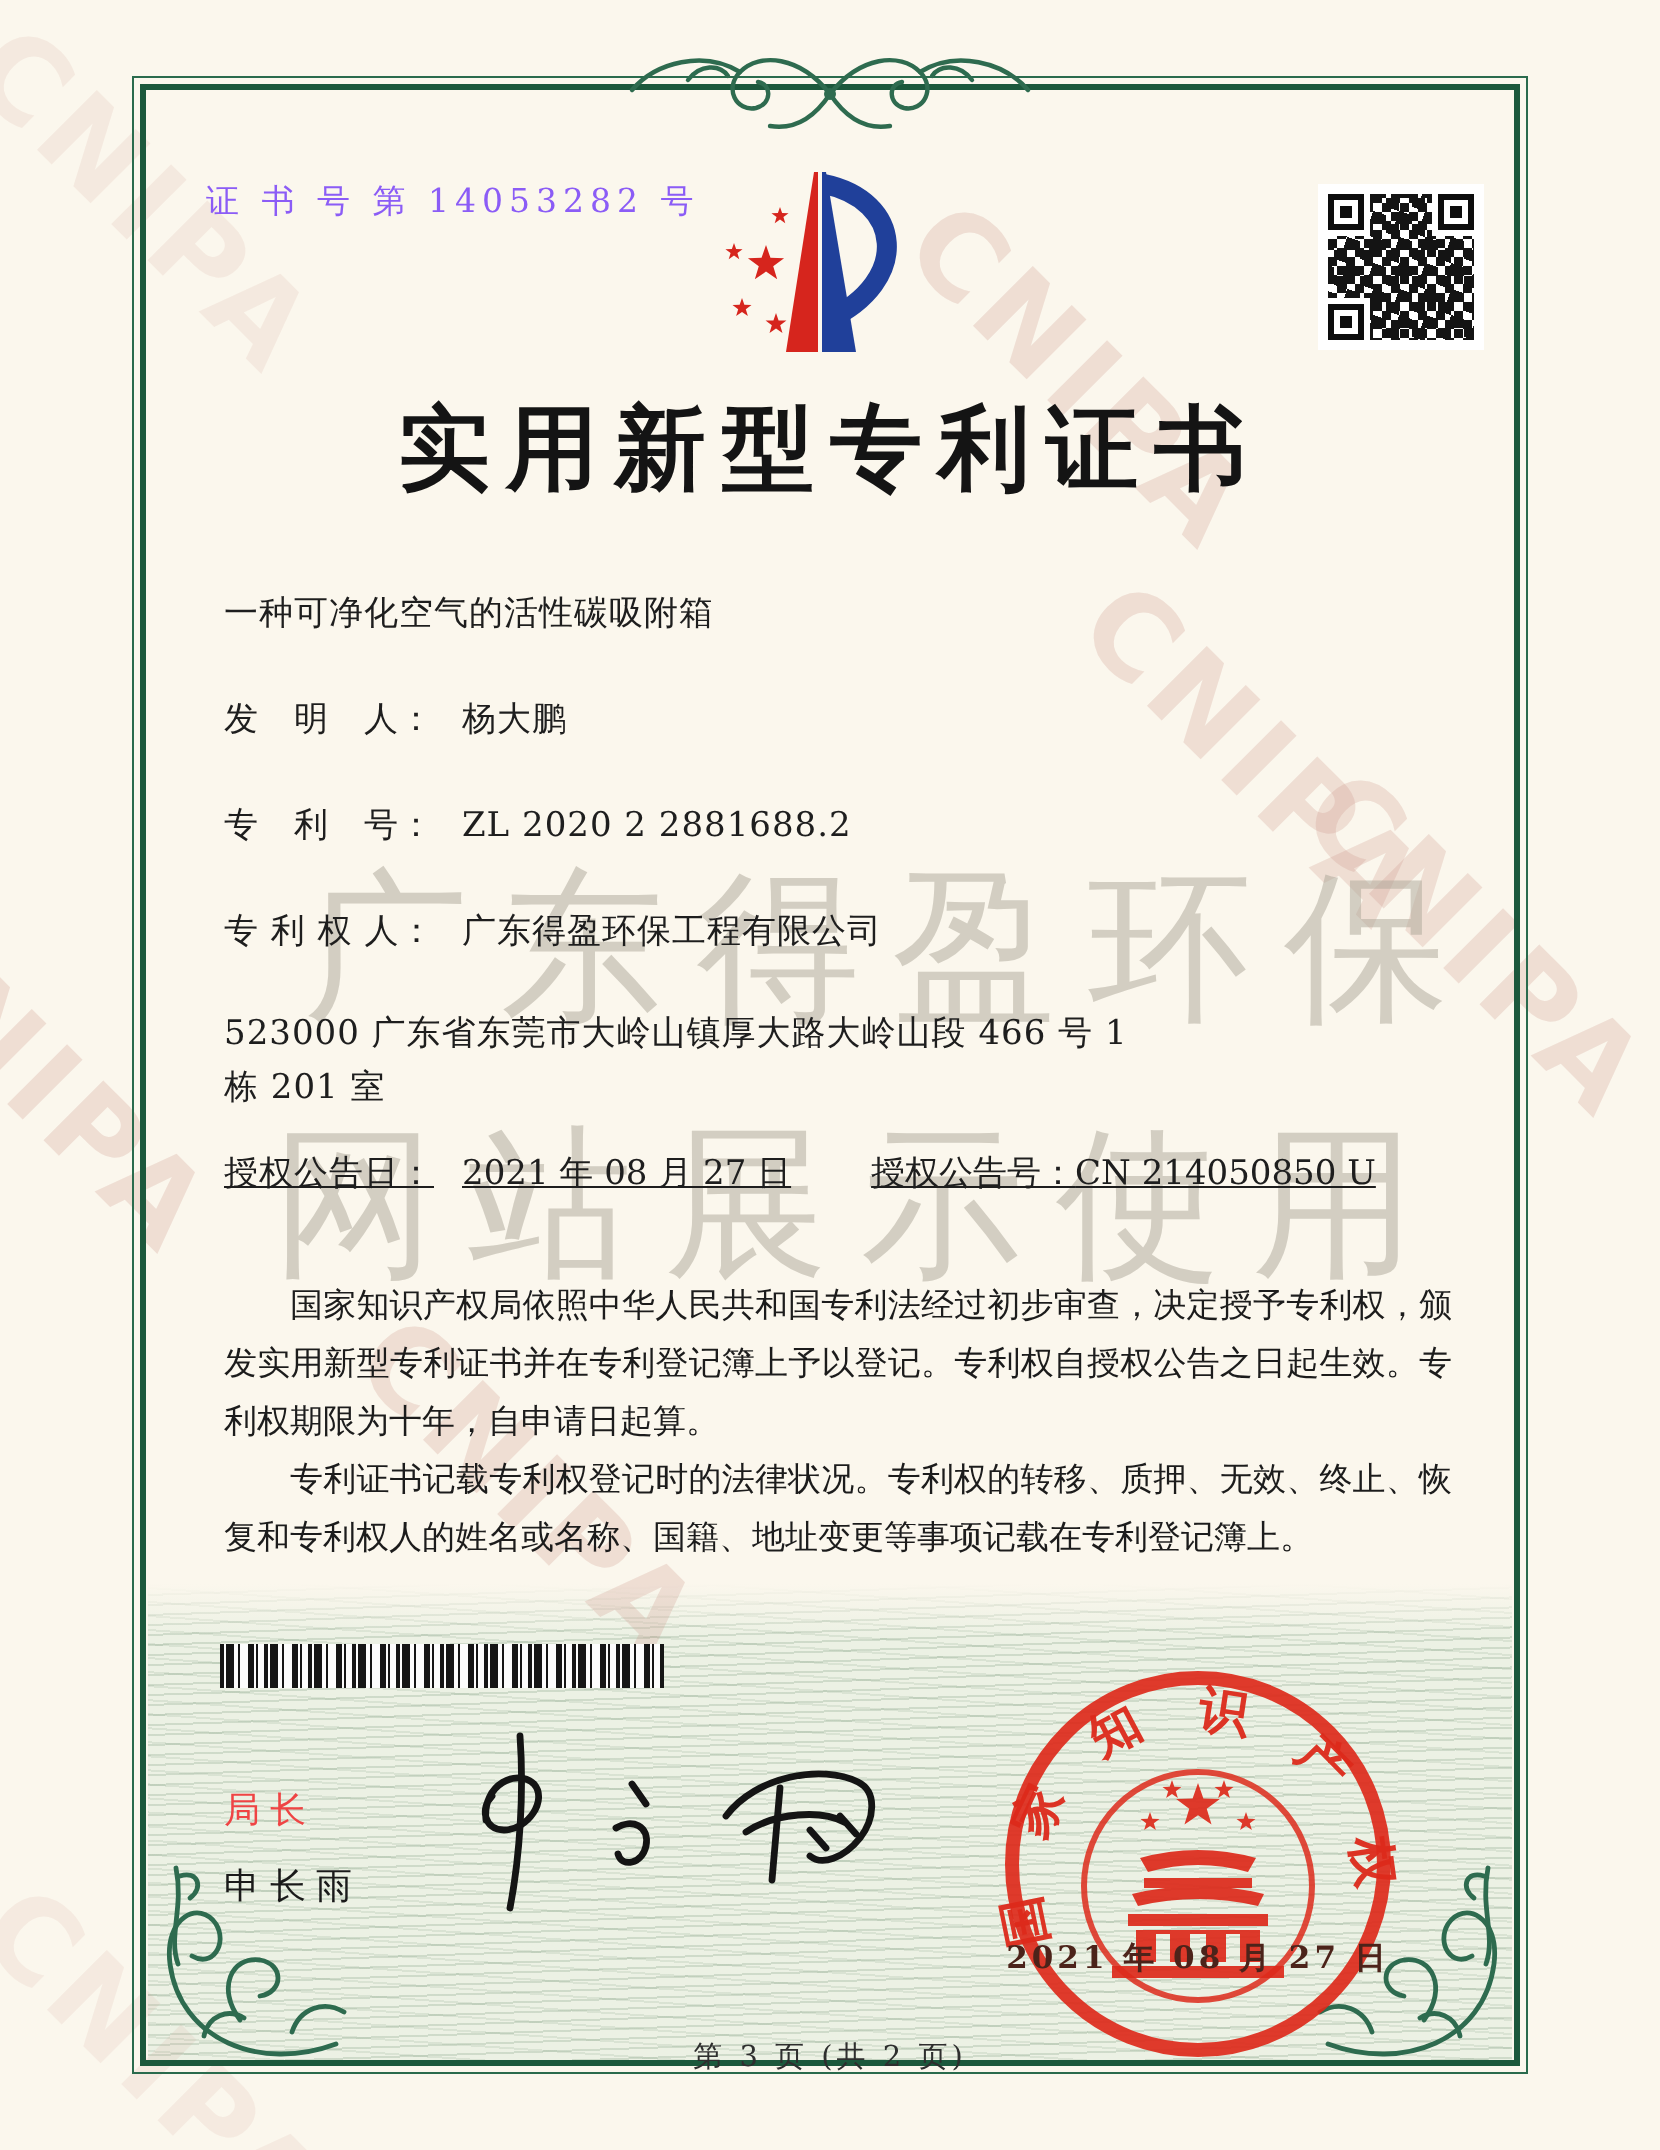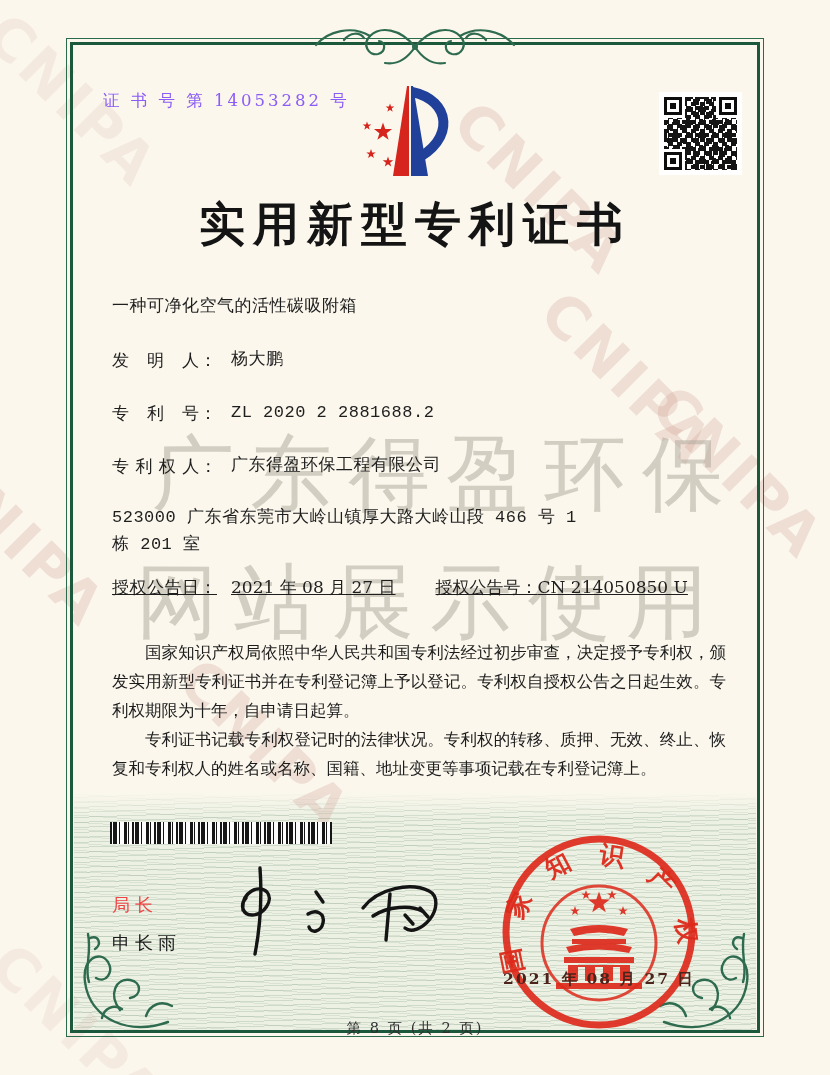--- a/index.html
+++ b/index.html
@@ -68,21 +68,21 @@
   .title {
     position:absolute; left:0; right:0; top:194px; z-index:4; text-align:center;
     font-size:46px; font-weight:bold; letter-spacing:8px; color:#141414;
   }
 
   
   .fields { position:absolute; left:112px; top:292px; width:612px; z-index:4;
     font-size:17px; color:#1e1e1e; }
   .frow { display:flex; line-height:30px; margin-bottom:23px; }
   .frow .fl { flex:none; min-width:119px; letter-spacing:.5px; }
-  .frow .fv { flex:1; letter-spacing:.5px;font-family:Liberation Mono, monospace; }
+  .frow .fv { flex:1; letter-spacing:.5px; }
   .frow.addr { line-height:27px; margin-bottom:14px; }
   .frow.addr .fv { max-width:470px; }
   .frow.grant { margin-bottom:0; }
   .pair { display:flex;text-decoration:underline; } .pair + .pair { margin-left:40px; }
 
   
   .paras { position:absolute; left:112px; top:638px; width:614px; z-index:4;
     font-size:16.5px; line-height:29px; color:#1c1c1c; text-align:justify; }
   .paras p { text-indent:2em; }
 
@@ -270,15 +270,15 @@
         <path d="M68,116 Q101,108 134,116 L131,122 Q101,115 71,122 Z"></path>
         <rect x="66" y="126" width="70" height="6"></rect>
         <path d="M70,134 h62 v16 h-62 z M80,136 h7 v14 h-7 z M97,136 h8 v14 h-8 z M115,136 h7 v14 h-7 z" fill-rule="evenodd"></path>
         <rect x="58" y="152" width="86" height="6"></rect>
       </g>
       <circle cx="101" cy="112" r="57" fill="none" stroke="#dd2a1b" stroke-width="3" opacity=".85"></circle>
     </svg>
     <div class="seal-date">2021 年 08 月 27 日</div>
   </div>
 
-  <div class="footer">第 8 页 (共 2 页)</div>
+  <div class="footer">第 3 页 (共 2 页)</div>
 
 </div>
 
 </body></html>

